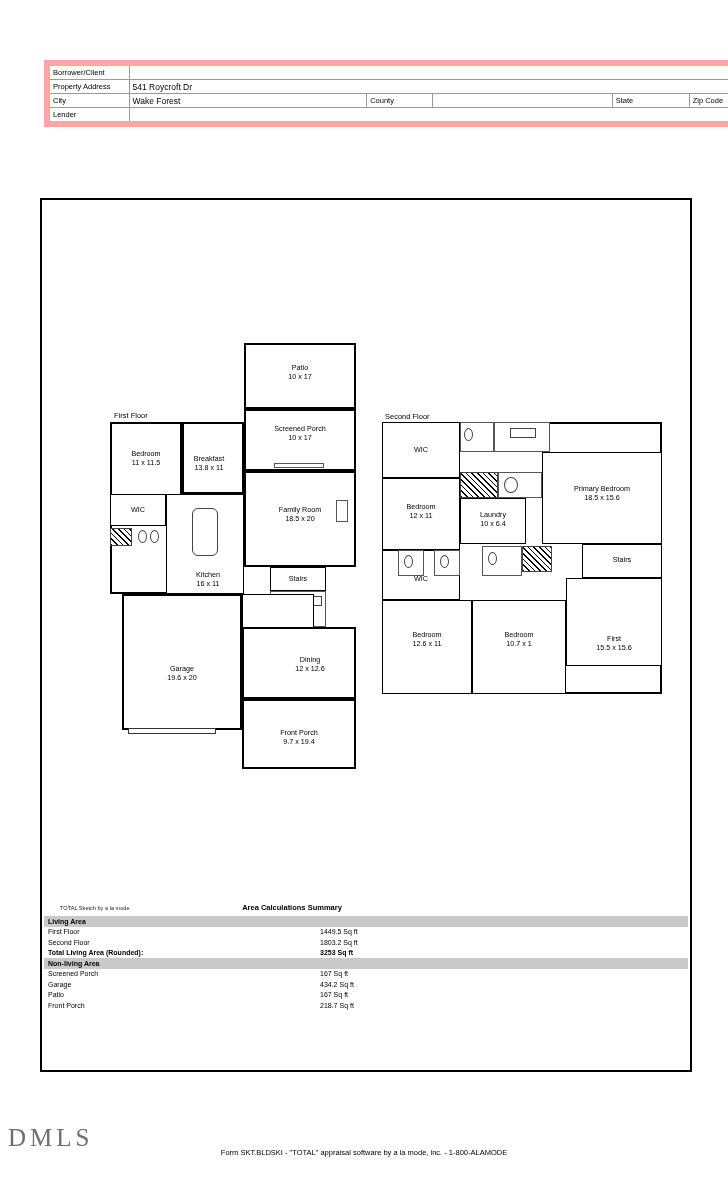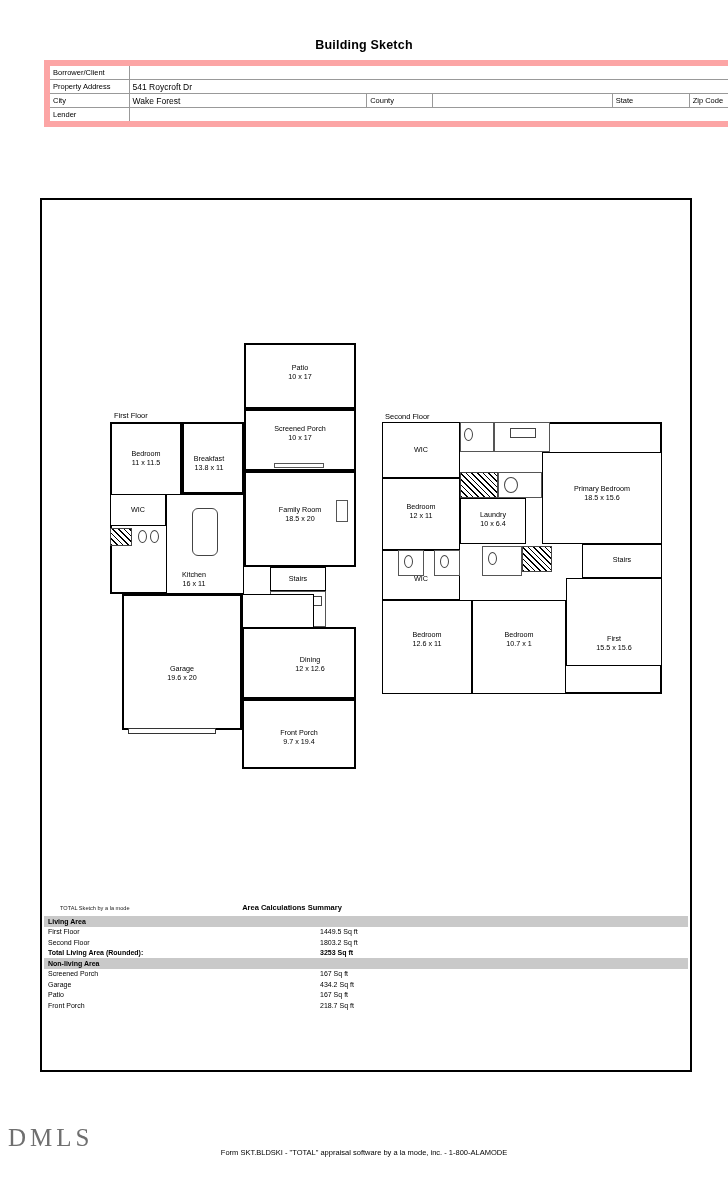--- a/index.html
+++ b/index.html
@@ -81,21 +81,20 @@
   }
   .footer-text{
     position:absolute;left:0;top:1148px;width:728px;text-align:center;font-size:7.5px;
   }
 </style>
 </head>
 <body>
 
 <div class="page">
 
-  <div class="doc-title">Building Sketch</div>
 
   <table class="info-table">
     <tbody>
         <tr>
       <td class="lbl">Borrower/Client</td>
       <td class="val" colspan="5"></td>
     </tr>
     <tr>
       <td class="lbl">Property Address</td>
       <td class="val" colspan="5">541 Roycroft Dr</td>
@@ -152,21 +151,21 @@
       <div class="fixture fx-round" style="left:108px;top:330px;width:9px;height:13px;"></div>
       <div class="fixture" style="left:124px;top:326px;width:16px;height:22px;"></div>
 
       <div class="room thick" style="left:202px;top:271px;width:112px;height:96px;"></div>
       <div class="rlabel" style="left:202px;top:305px;width:112px;">
         <span>Family Room</span><br><span>18.5 x 20</span>
       </div>
       <div class="thin" style="left:294px;top:300px;width:12px;height:22px;"></div>
 
       <div class="room" style="left:124px;top:294px;width:78px;height:100px;"></div>
-      <div class="rlabel" style="left:110px;top:370px;width:84px;">
+      <div class="rlabel" style="left:124px;top:370px;width:84px;">
         <span>Kitchen</span><br><span>16 x 11</span>
       </div>
       <div class="fixture" style="left:150px;top:308px;width:26px;height:48px;border-radius:6px;"></div>
 
       <div class="room" style="left:228px;top:367px;width:56px;height:24px;"></div>
       <div class="rlabel" style="left:228px;top:374px;width:56px;">
         <span>Stairs</span>
       </div>
       <div class="thin" style="left:228px;top:391px;width:56px;height:36px;"></div>
       <div class="fixture fx-round" style="left:256px;top:396px;width:9px;height:13px;"></div>

